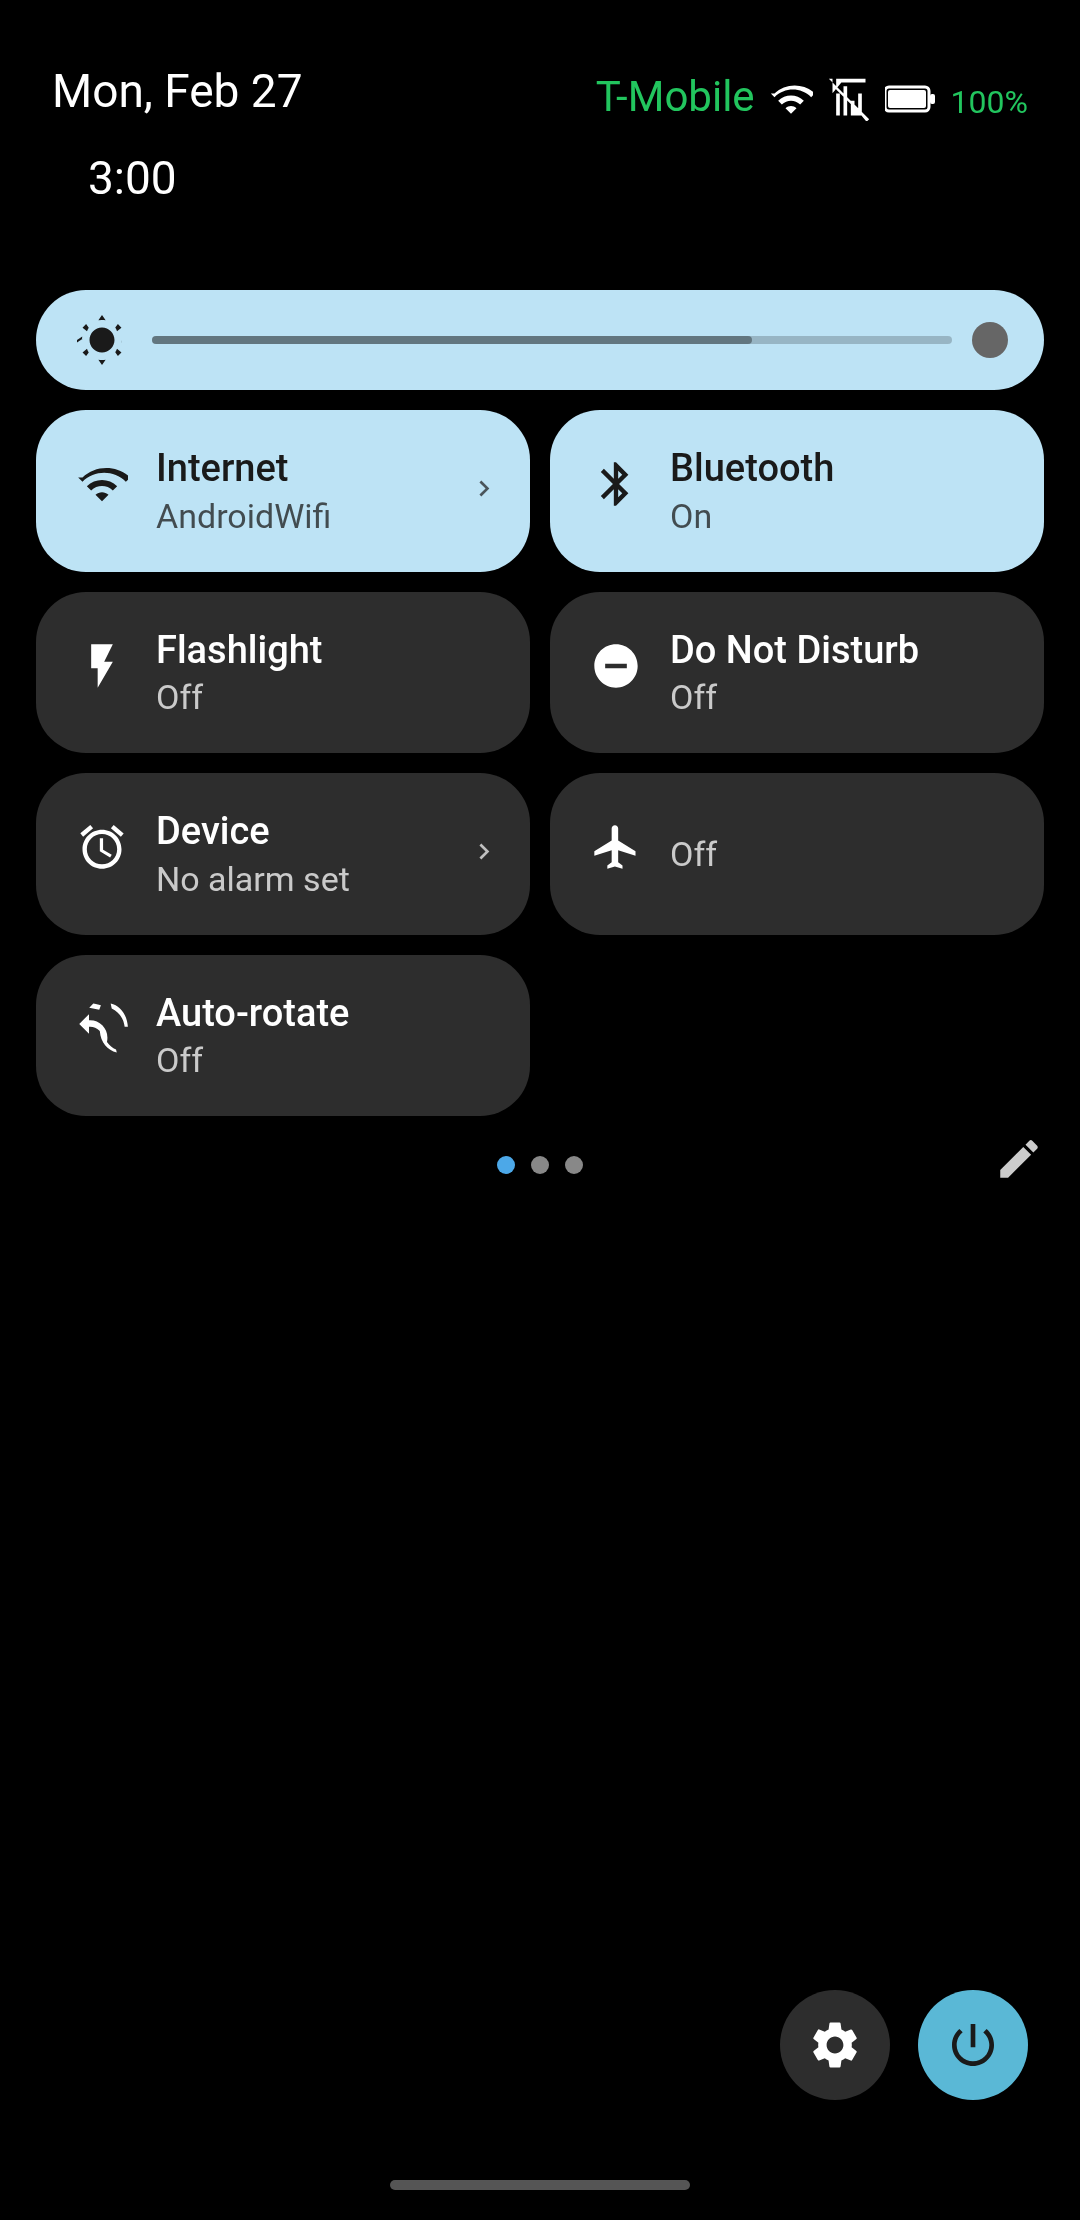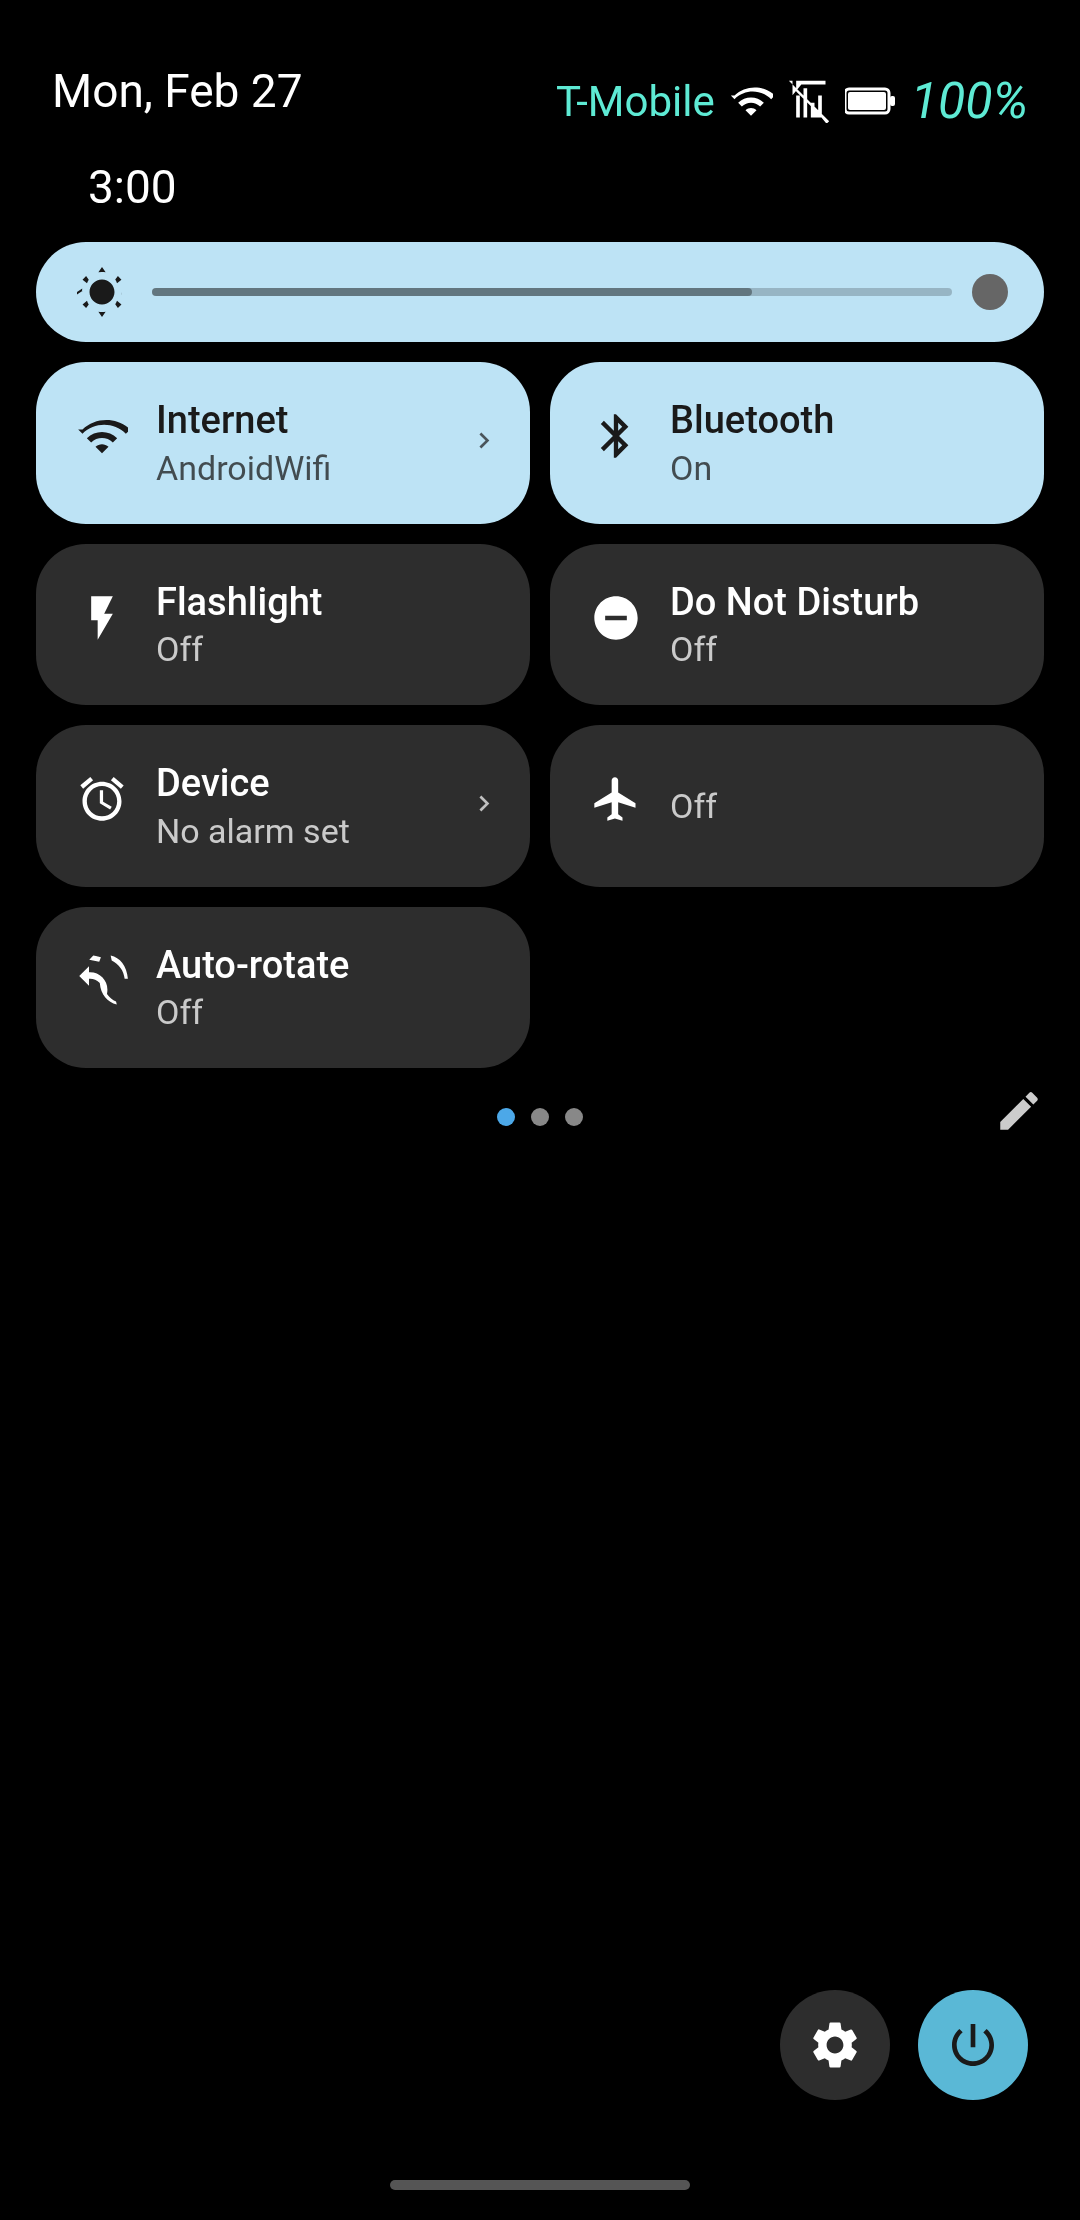--- a/index.html
+++ b/index.html
@@ -24,36 +24,36 @@
     }
 
     .status-date {
       font-size: 46px;
       font-weight: 400;
       color: #fff;
     }
 
     .status-right {
       display: flex;
-      align-items: center;
+      align-items: flex-end;
       gap: 14px;
       font-size: 40px;
-      color: #5eead4;
+      color: #22c55e;
       padding-top: 8px;
     }
 
     .status-time {
       font-size: 46px;
       font-weight: 400;
       padding: 10px 52px 0 52px;
       margin-left: 36px;
     }
 
     .quick-settings {
-      margin: 28px 36px 0 36px;
+      margin: 85px 36px 0 36px;
       display: flex;
       flex-direction: column;
       gap: 20px;
     }
 
     
     .brightness-bar {
       background: #bde3f5;
       border-radius: 60px;
       height: 100px;
@@ -219,21 +219,21 @@
 
     <svg width="44" height="44" viewBox="0 0 24 24" fill="white">
       <path d="M1 1l22 22-1.41 1.41L17 18.83V21h-2v-4.17L5 6.83V1h16v2H7.83L3 8.83V1H1zm4 8h2v12H5zm4-4h2v16H9zm4 8h2v8h-2zm4-4h2v12h-2z"></path>
     </svg>
 
     <svg width="52" height="44" viewBox="0 0 26 16" fill="white">
       <rect x="0" y="2" width="22" height="12" rx="2" ry="2" fill="none" stroke="white" stroke-width="1.5"></rect>
       <rect x="1.5" y="3.5" width="19" height="9" rx="1" ry="1" fill="white"></rect>
       <rect x="22.5" y="5.5" width="2.5" height="5" rx="1" ry="1" fill="white"></rect>
     </svg>
-    <span style="font-size:50px;font-style:italic;">100%</span>
+    <span style="font-size:32px;">100%</span>
   </div>
 </div>
 
 <div class="status-time">3:00</div>
 
 <div class="quick-settings">
 
   <div class="brightness-bar">
     <svg width="60" height="60" viewBox="0 0 24 24" fill="#1a1a1a" style="margin-right:20px; flex-shrink:0;">
       <path d="M12 7c-2.76 0-5 2.24-5 5s2.24 5 5 5 5-2.24 5-5-2.24-5-5-5zm0-5l-1.45 2.1A7.97 7.97 0 0 1 12 4c.49 0 .97.05 1.45.1L12 2zm0 20l1.45-2.1A7.97 7.97 0 0 1 12 20c-.49 0-.97-.05-1.45-.1L12 22zM2 13l2.1-1.45A7.97 7.97 0 0 1 4 12c0-.49.05-.97.1-1.45L2 12v1zm20-1l-2.1 1.45A7.97 7.97 0 0 1 20 12c0 .49-.05.97-.1 1.45L22 12v-1zM5.64 5.64l1.06 1.49A5.98 5.98 0 0 0 6 8.49L4.22 7.05 5.64 5.64zm12.72 12.72l-1.06-1.49A5.98 5.98 0 0 0 18 15.51l1.78 1.44-1.42 1.41zM5.64 18.36l-1.42-1.41 1.78-1.44A5.98 5.98 0 0 0 6.7 17l-1.06 1.36zm12.72-12.72l1.42 1.41-1.78 1.44A5.98 5.98 0 0 0 17.3 7l1.06-1.36z"></path>

